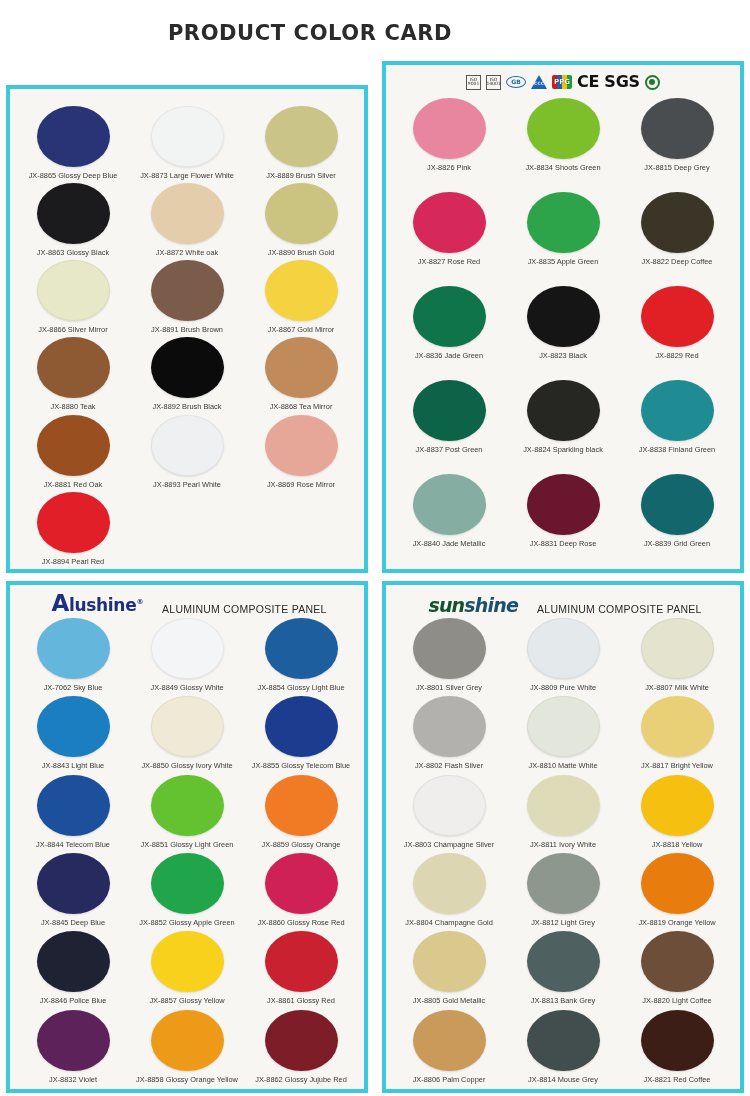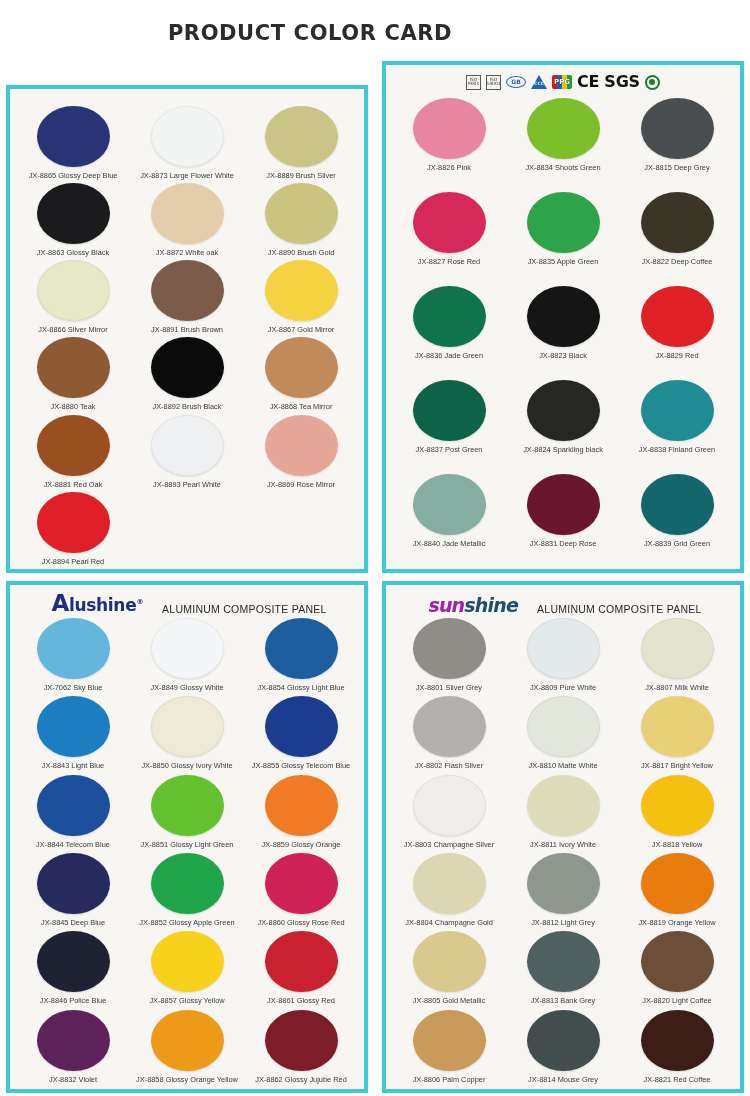--- a/index.html
+++ b/index.html
@@ -80,21 +80,21 @@
   }
 
   .brand-sunshine {
     font-family: "DejaVu Sans", sans-serif;
     font-weight: bold;
     font-style: italic;
     font-size: 19px;
     letter-spacing: -0.8px;
     line-height: 1;
   }
-  .brand-sunshine .sun { color: #a21caf; }
+  .brand-sunshine .sun { color: #14532d; }
   .brand-sunshine .shine { color: #1d4f6e; }
 
   .brand-sub {
     font-family: "Liberation Sans", sans-serif;
     font-size: 10.5px;
     color: #2a2a2a;
     letter-spacing: 0.25px;
     white-space: nowrap;
     margin-left: 12px;
   }

